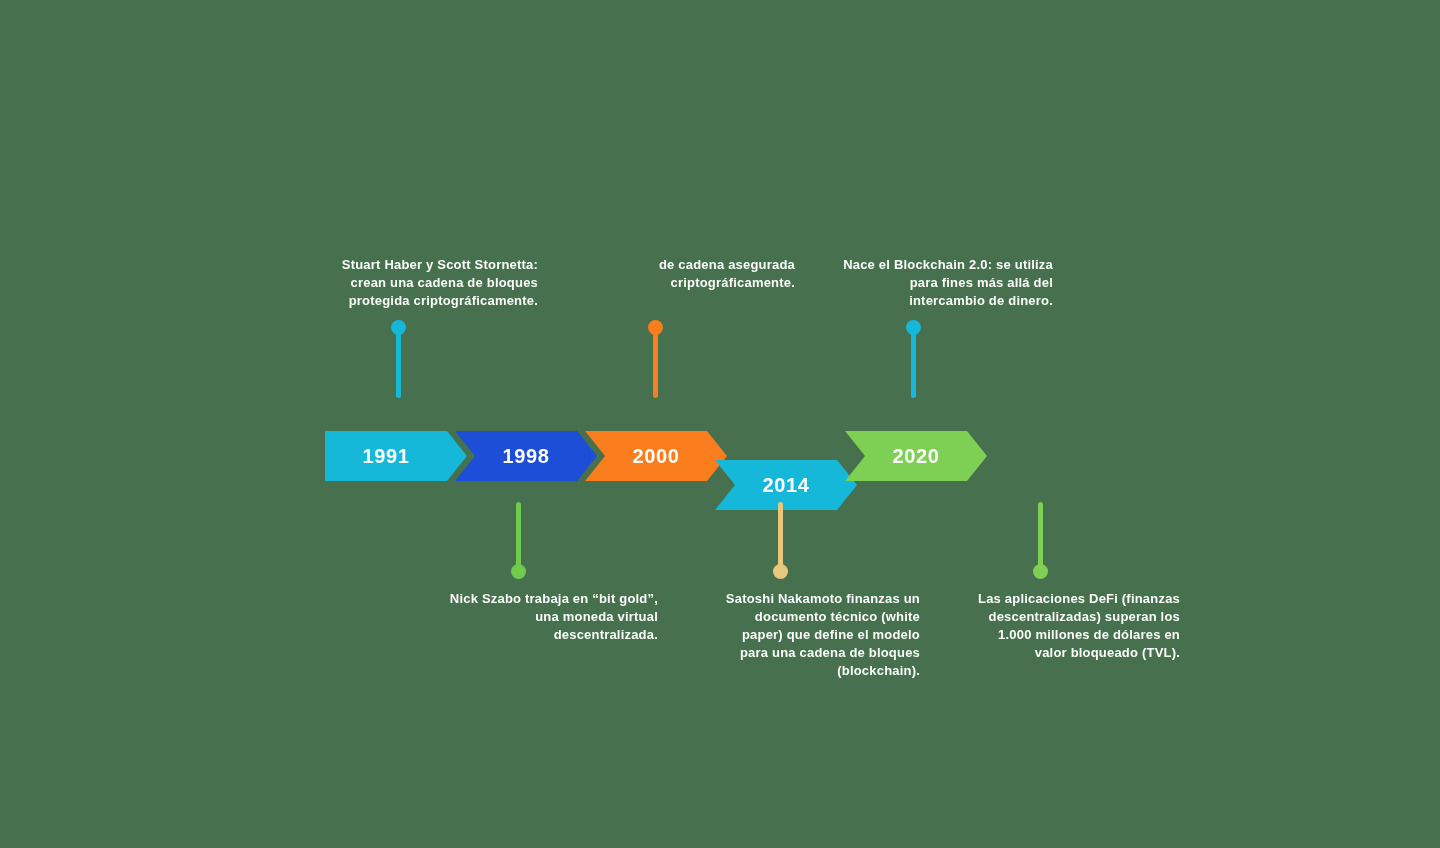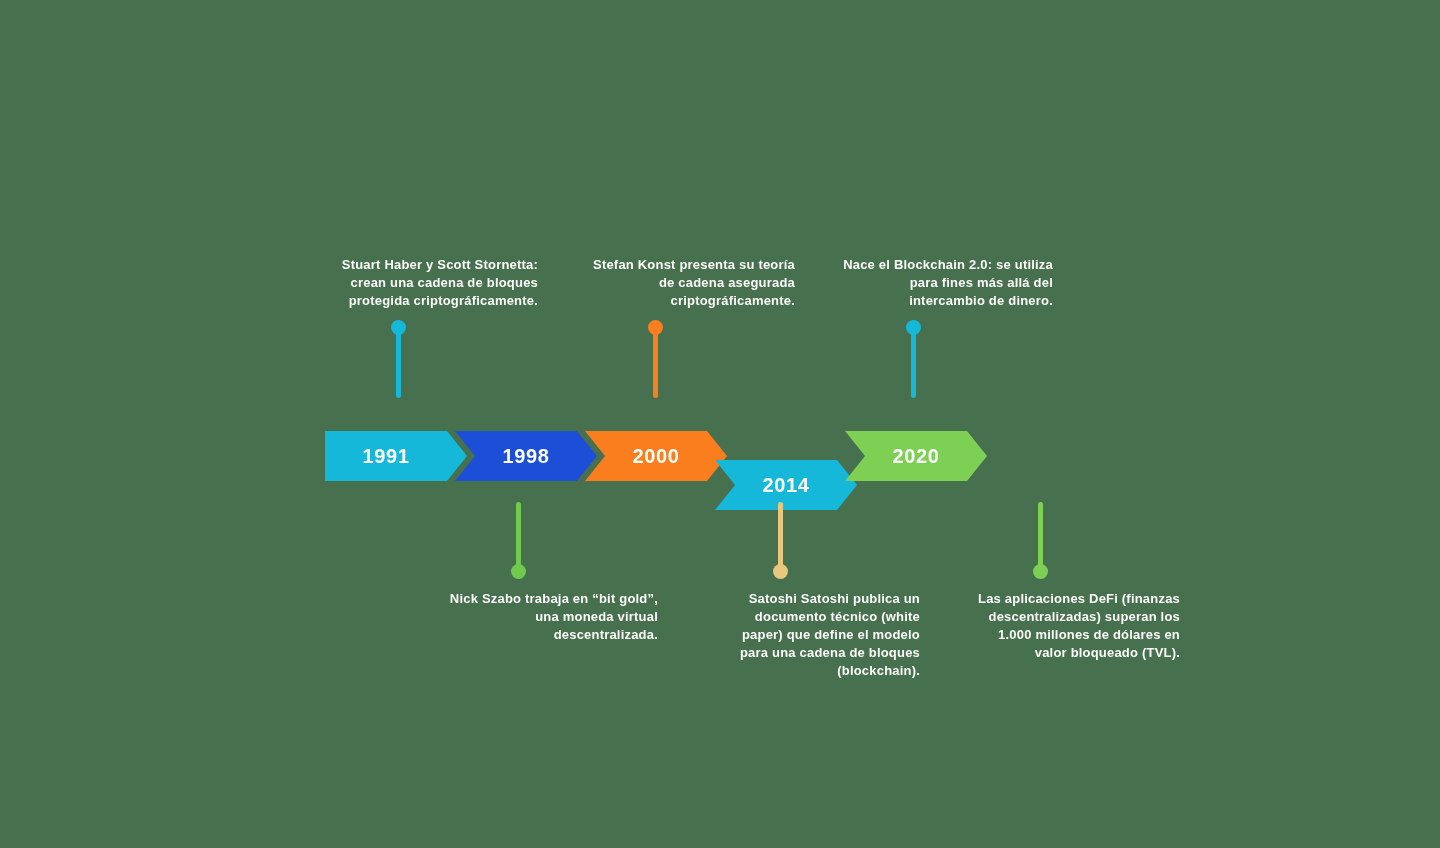--- a/index.html
+++ b/index.html
@@ -137,31 +137,30 @@
       <div class="text-line" data-bind="timeline.milestones.1.lines.0">Nick Szabo trabaja en “bit gold”,</div>
       <div class="text-line" data-bind="timeline.milestones.1.lines.1">una moneda virtual</div>
       <div class="text-line" data-bind="timeline.milestones.1.lines.2">descentralizada.</div>
     </div>
   </div>
 
   <div class="milestone m2 top">
     <div class="connector-dot" data-bind-style="background:timeline.milestones.2.color" style="background: rgb(250, 125, 30);"></div>
     <div class="connector-line" data-bind-style="background:timeline.milestones.2.color" style="background: rgb(250, 125, 30);"></div>
     <div class="event-text">
-      <div class="text-line" data-bind="timeline.milestones.2.lines.0">Stefan Konst presenta su teoría</div>
       <div class="text-line" data-bind="timeline.milestones.2.lines.1">de cadena asegurada</div>
       <div class="text-line" data-bind="timeline.milestones.2.lines.2">criptográficamente.</div>
     </div>
   </div>
 
   <div class="milestone m3 bottom">
     <div class="connector-line" data-bind-style="background:timeline.milestones.3.color" style="background: rgb(232, 200, 126);"></div>
     <div class="connector-dot" data-bind-style="background:timeline.milestones.3.color" style="background: rgb(232, 200, 126);"></div>
     <div class="event-text">
-      <div class="text-line" data-bind="timeline.milestones.3.lines.0">Satoshi Satoshi publica un</div>
+      <div class="text-line" data-bind="timeline.milestones.3.lines.0">Satoshi Nakamoto finanzas un</div>
       <div class="text-line" data-bind="timeline.milestones.3.lines.1">documento técnico (white</div>
       <div class="text-line" data-bind="timeline.milestones.3.lines.2">paper) que define el modelo</div>
       <div class="text-line" data-bind="timeline.milestones.3.lines.3">para una cadena de bloques</div>
       <div class="text-line" data-bind="timeline.milestones.3.lines.4">(blockchain).</div>
     </div>
   </div>
 
   <div class="milestone m4 top">
     <div class="connector-dot" data-bind-style="background:timeline.milestones.4.color" style="background: rgb(22, 184, 217);"></div>
     <div class="connector-line" data-bind-style="background:timeline.milestones.4.color" style="background: rgb(22, 184, 217);"></div>

